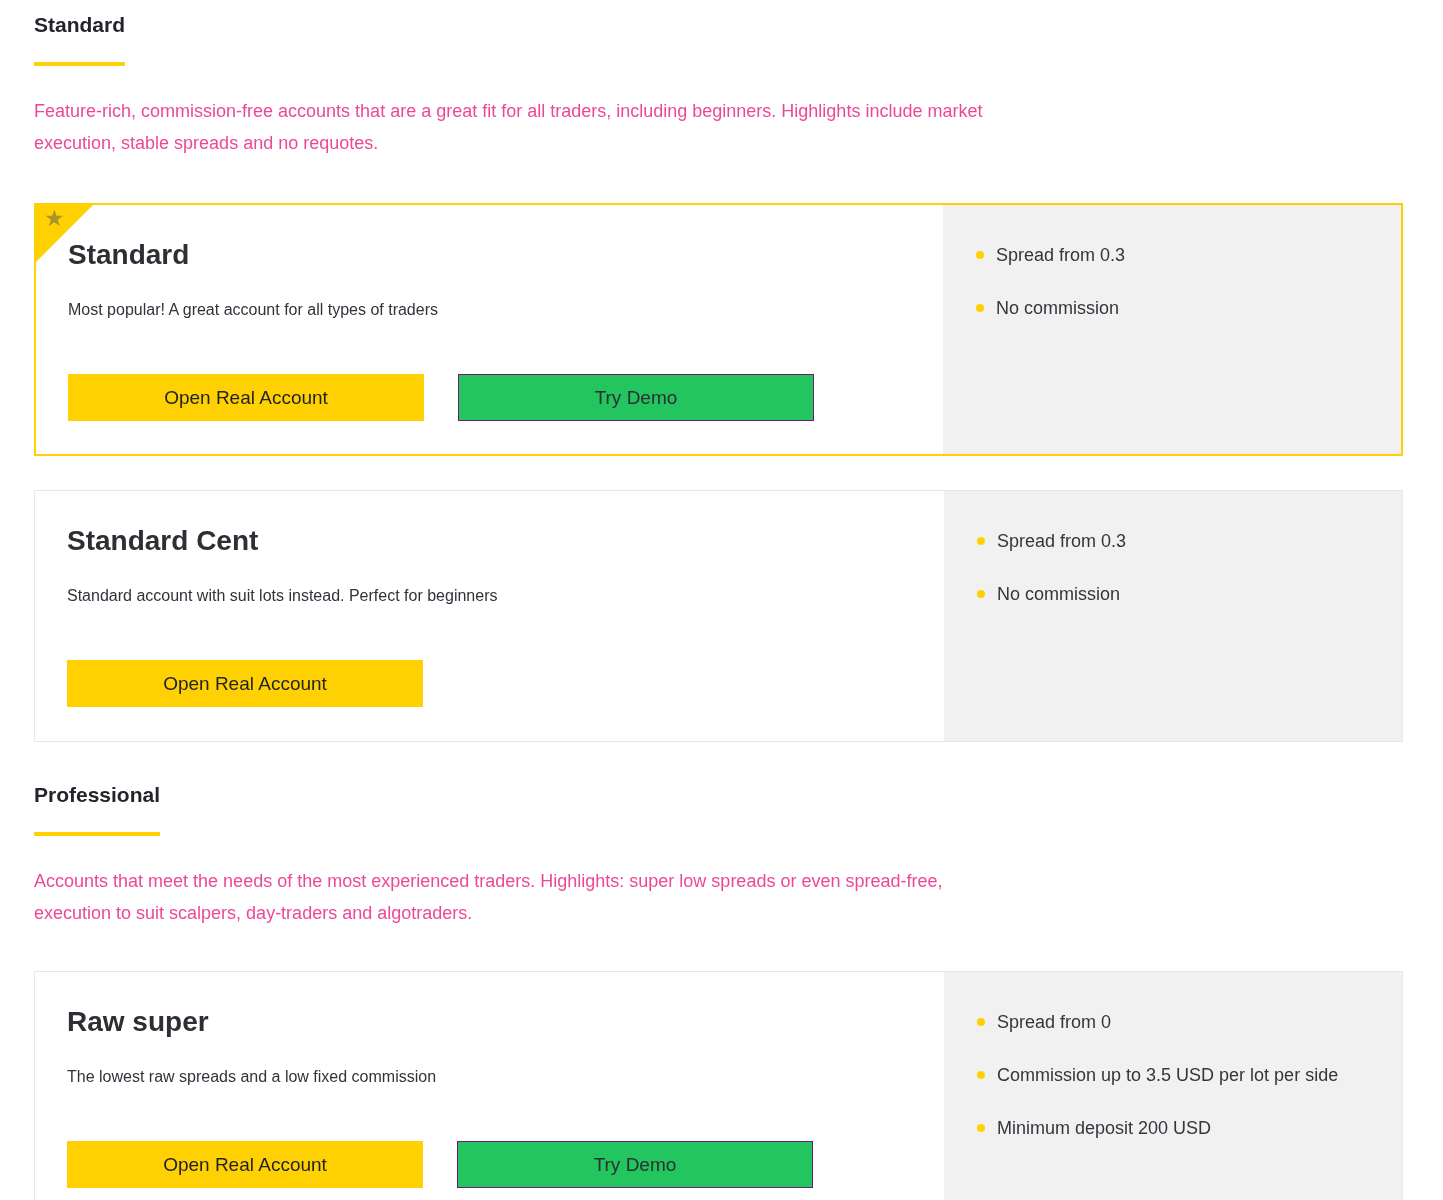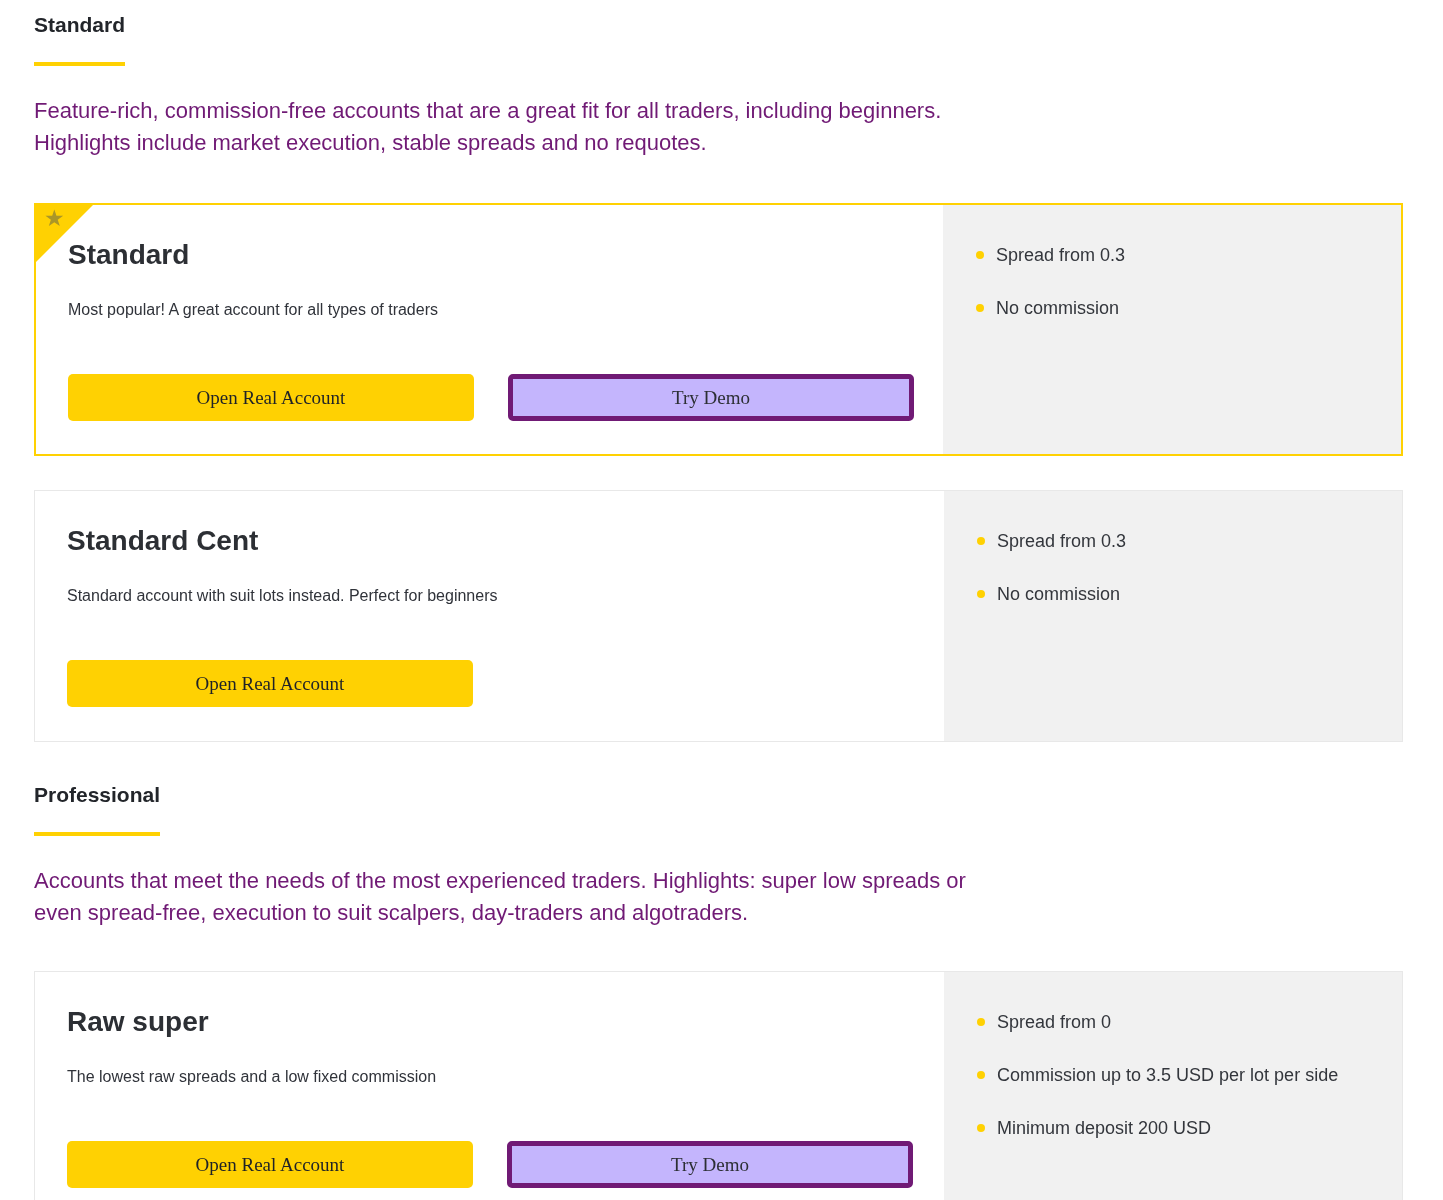--- a/index.html
+++ b/index.html
@@ -20,23 +20,23 @@
     display: inline-block;
     font-size: 21px;
     font-weight: 700;
     color: #22252a;
     line-height: 26px;
     padding-bottom: 24px;
     border-bottom: 4px solid #ffd102;
   }
   .section-desc {
     margin-top: 29px;
-    font-size: 22px;
+    font-size: 18px;
     line-height: 32px;
-    color: #701a75;
+    color: #ec4899;
     max-width: 950px;
   }
   .section-desc.pro { max-width: 940px; }
 
   
   .card {
     display: flex;
     align-items: stretch;
     width: 1369px;
     background: #ffffff;
@@ -78,38 +78,38 @@
     font-size: 16px;
     line-height: 28px;
     color: #30333a;
   }
   .btn-row {
     margin-top: 50px;
     display: flex;
     gap: 34px;
   }
   .btn {
-    width: 406px;
+    width: 356px;
     height: 47px;
     display: flex;
     align-items: center;
     justify-content: center;
     font-size: 19px;
-    font-family: Liberation Serif, serif;
-    border-radius: 5px;
+    font-family: Liberation Sans, sans-serif;
+    border-radius: 0;
     cursor: pointer;
   }
   .btn-primary {
     background: #ffd102;
     border: none;
     color: #1f2227;
   }
   .btn-secondary {
-    background: #c4b5fd;
-    border: 5px solid #701a75;
+    background: #22c55e;
+    border: 1px solid #701a75;
     color: #2c2f34;
   }
   
   .feature-list { list-style: none; }
   .feature-item {
     display: flex;
     align-items: flex-start;
     margin-bottom: 31px;
   }
   .feature-dot {

